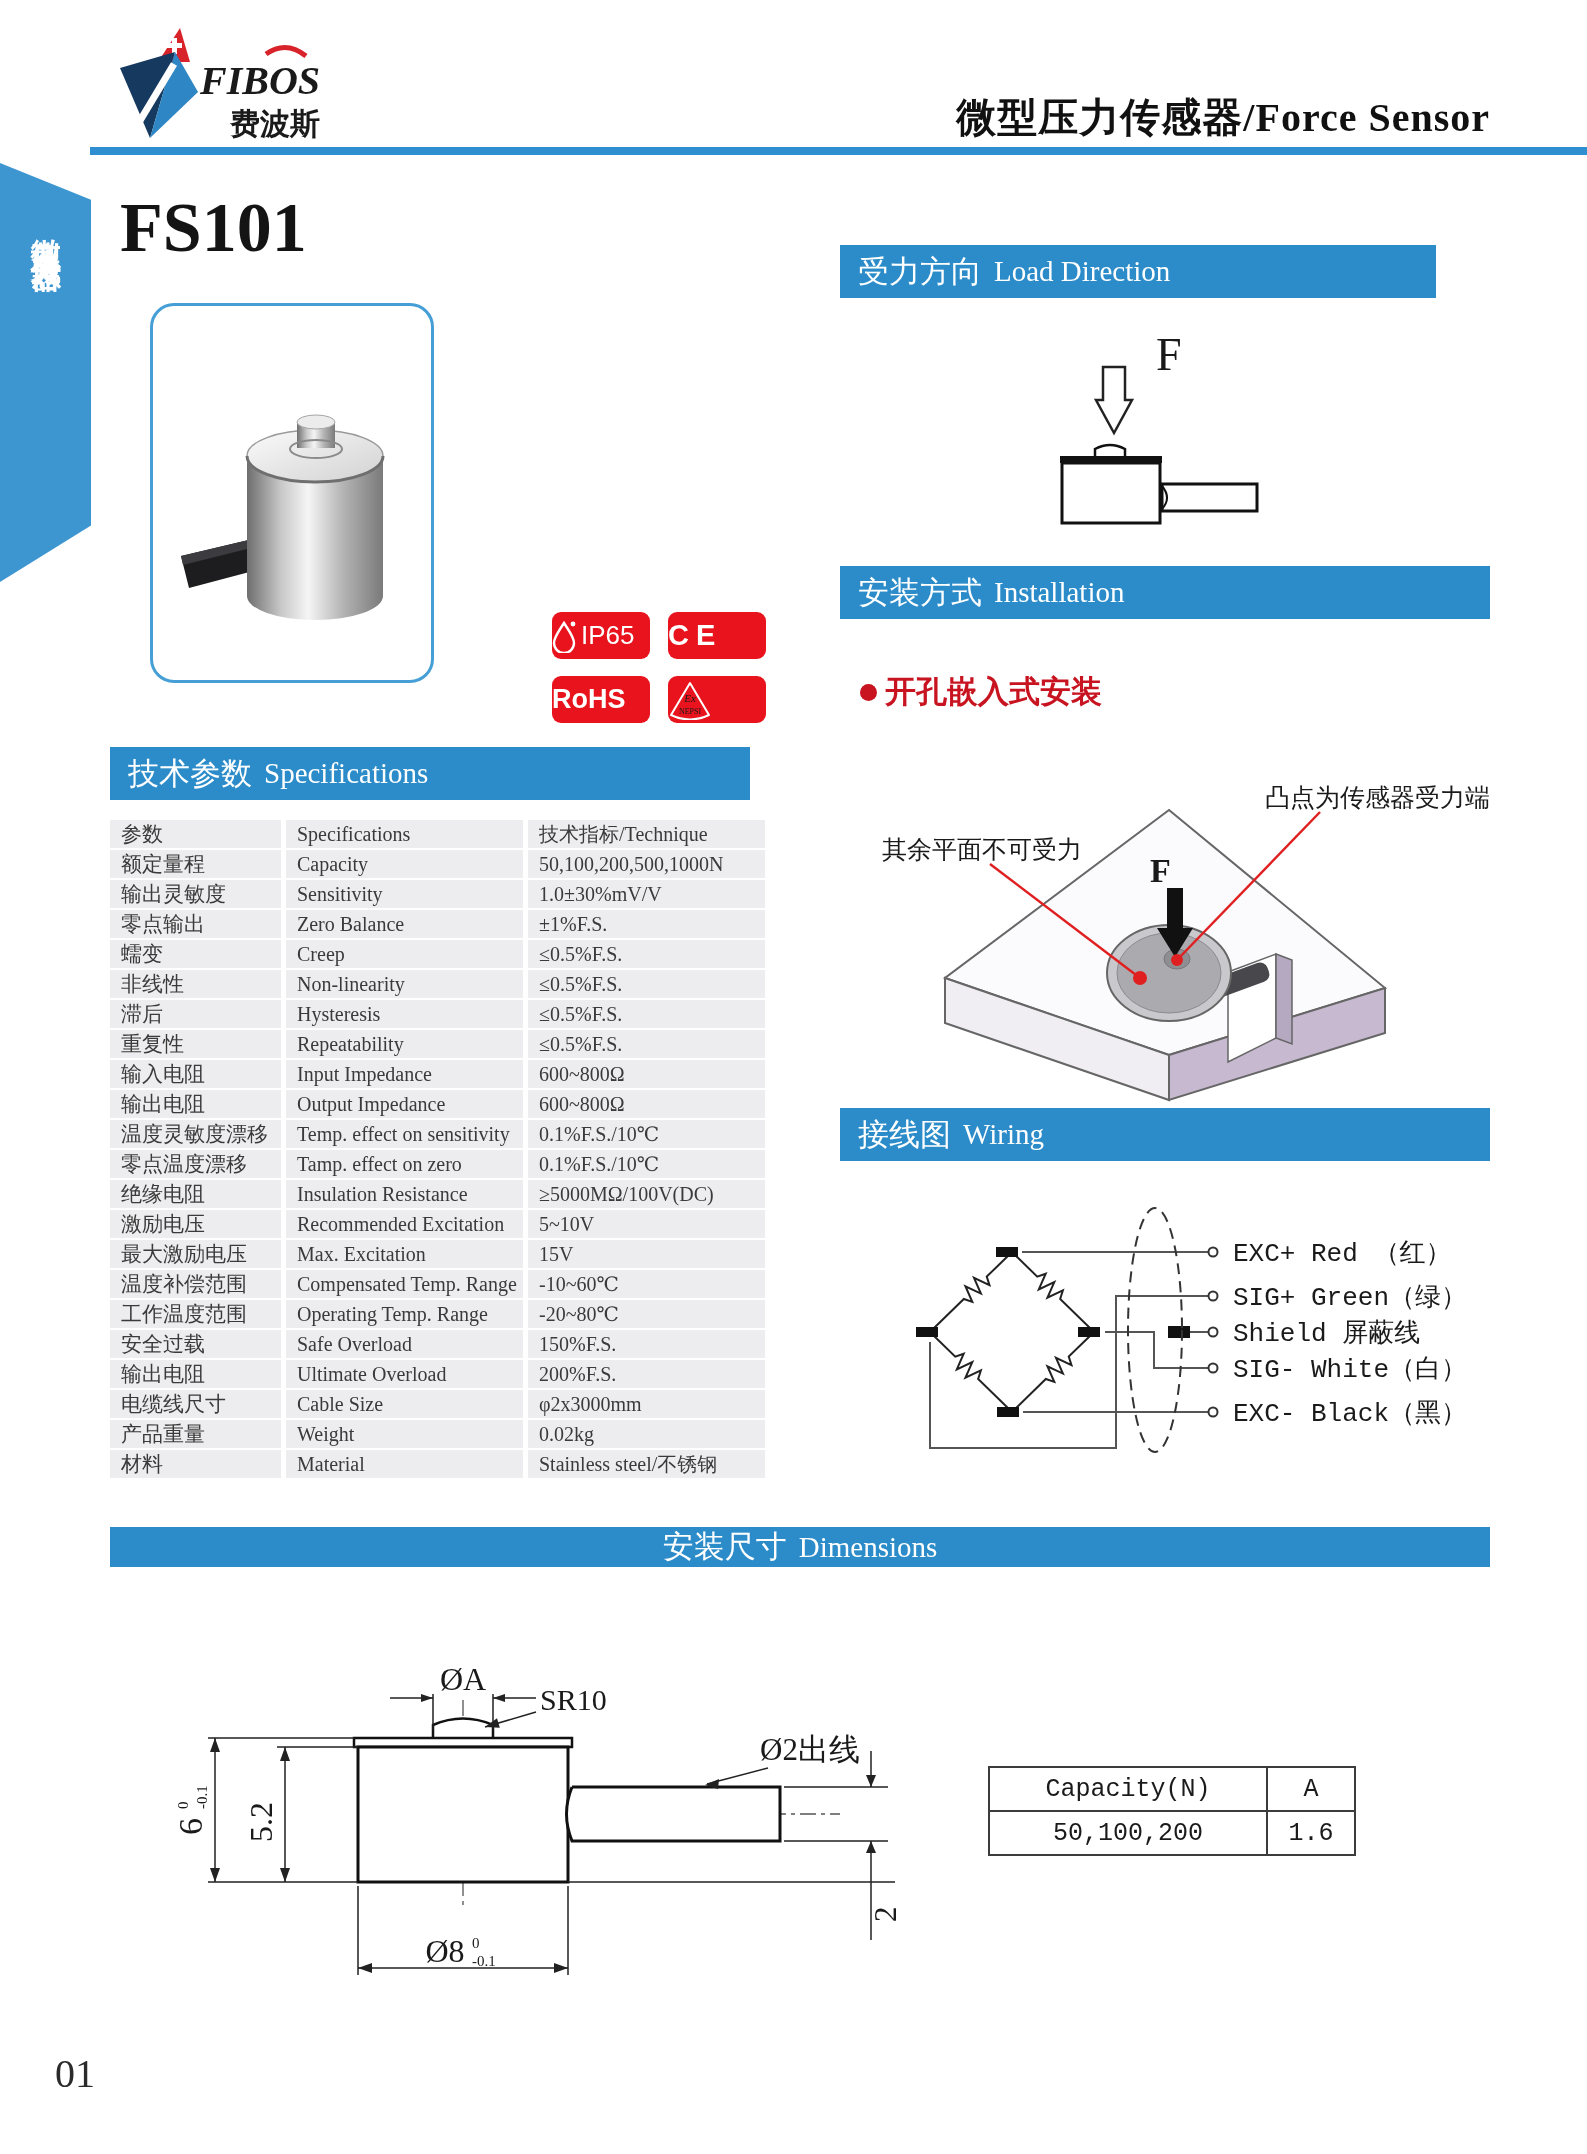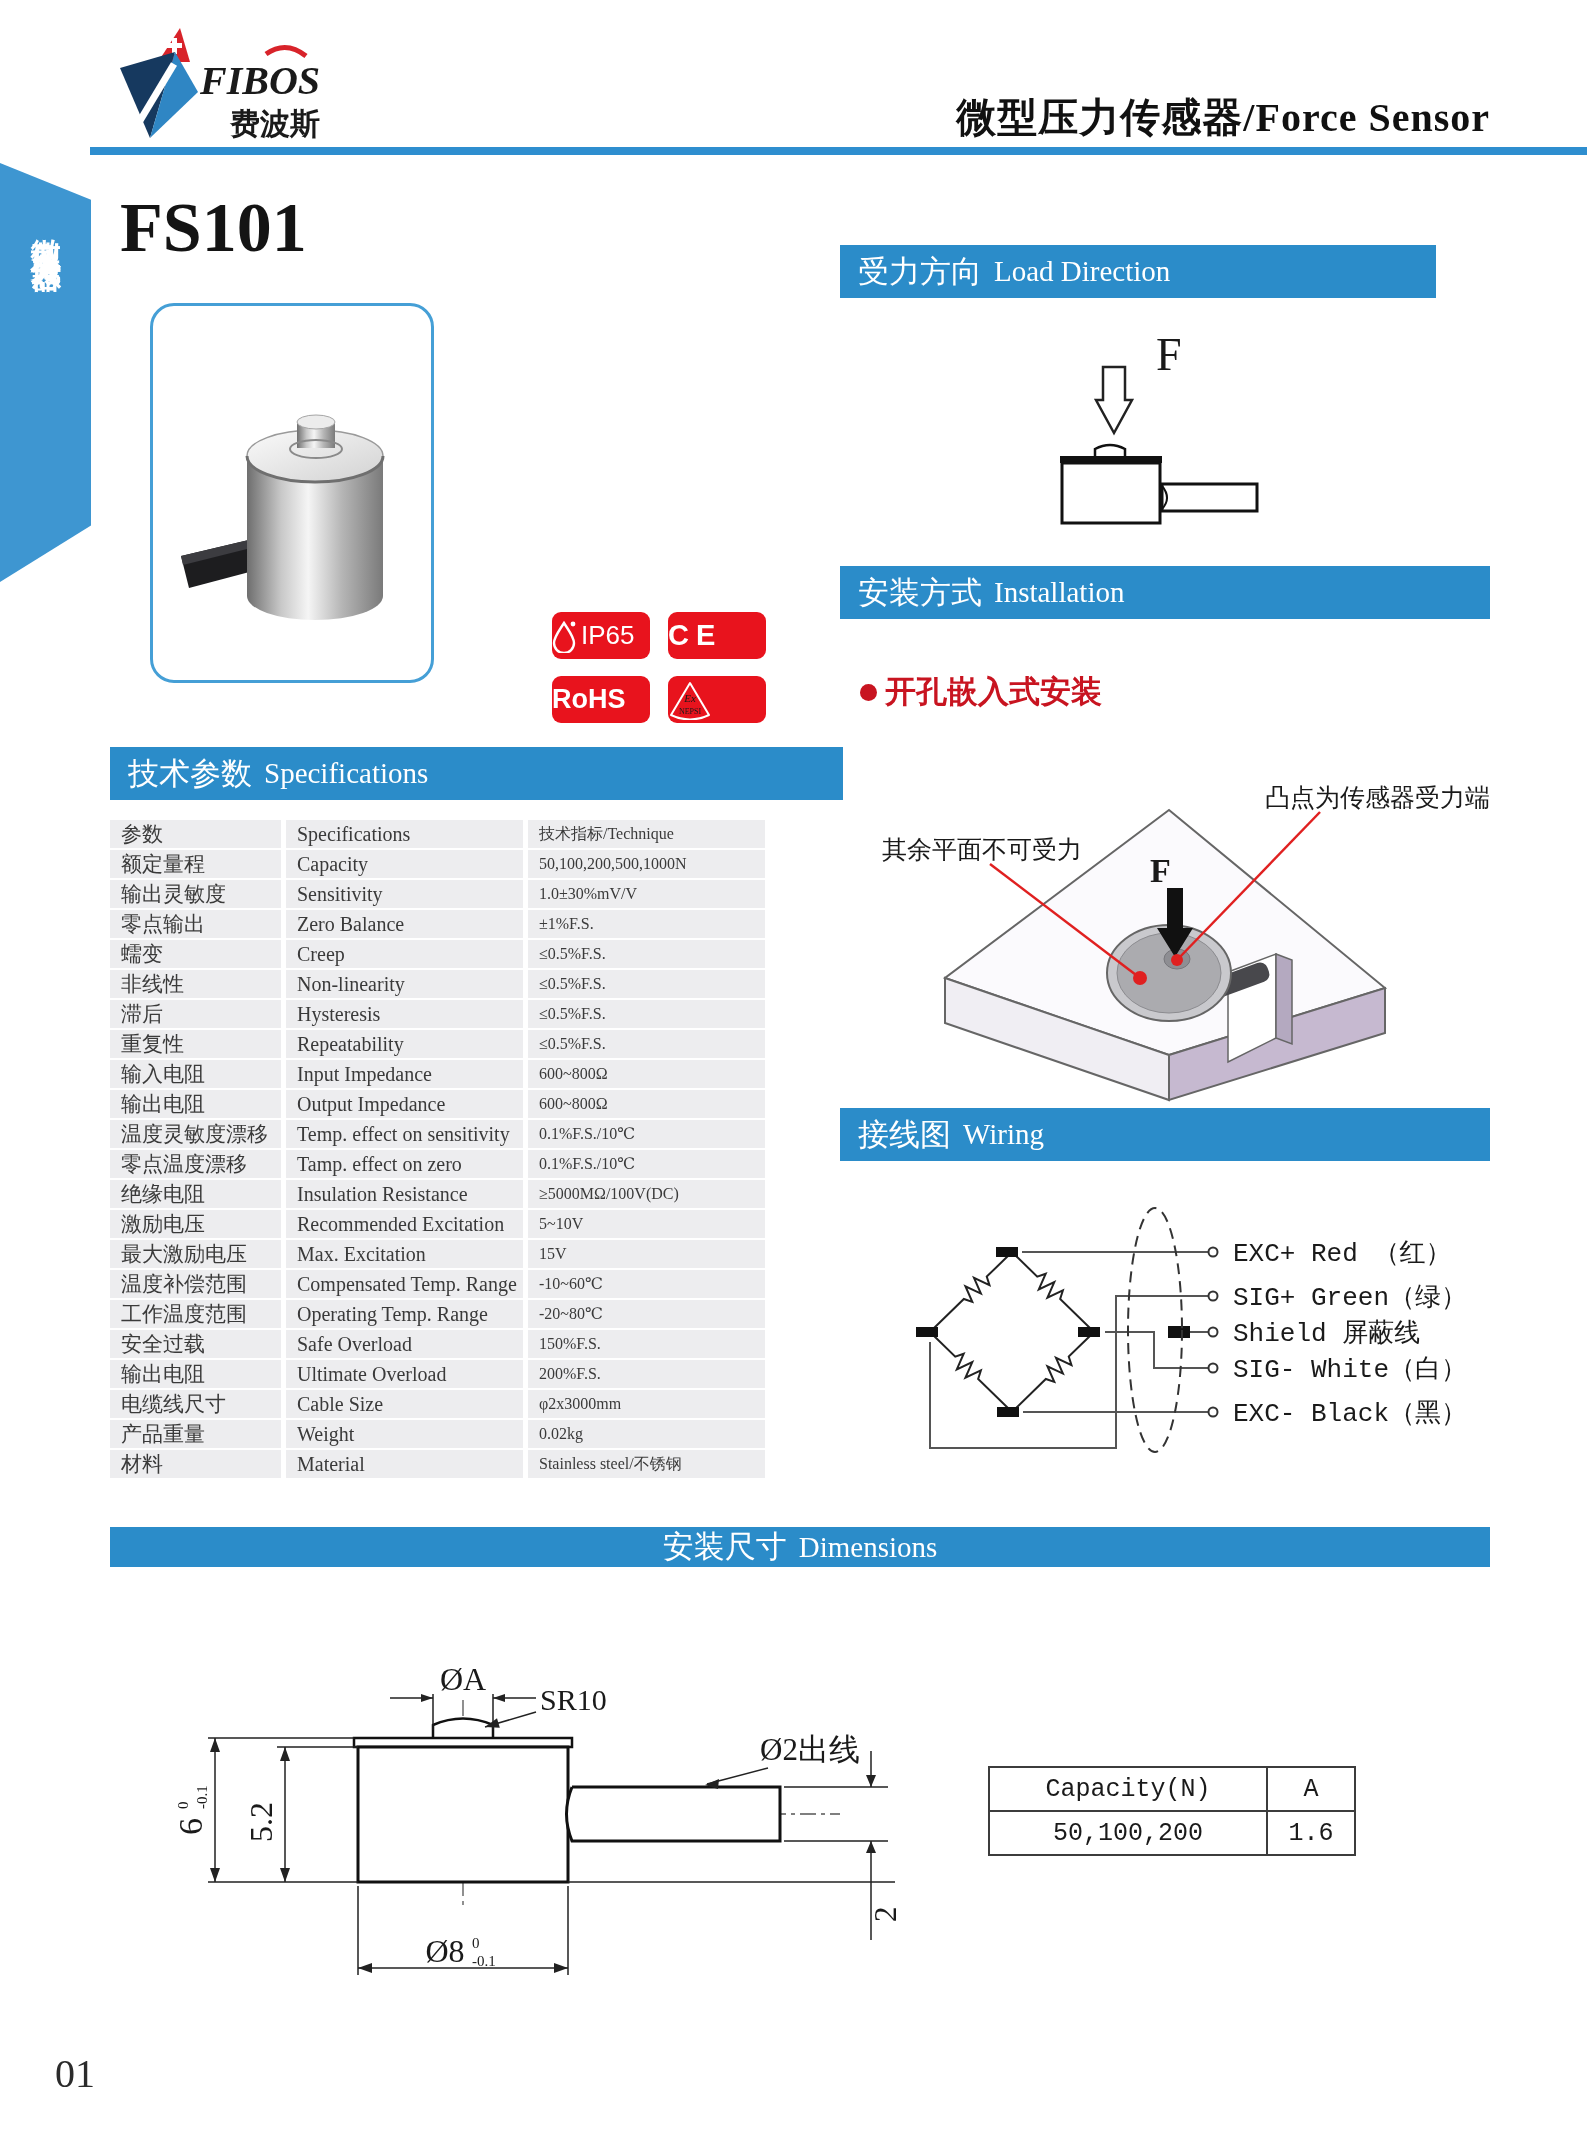--- a/index.html
+++ b/index.html
@@ -25,32 +25,32 @@
   
   .badges { position:absolute; left:552px; top:612px; display:grid; grid-template-columns:98px 98px; grid-auto-rows:47px; column-gap:18px; row-gap:17px; }
   .badge { background:#e8131d; border-radius:9px; color:#fff; display:flex; align-items:center; font-family:"Liberation Sans","DejaVu Sans",sans-serif; }
   .badge .ip-text { font-size:26px; margin-left:3px; }
   .badge .ce-text { font-size:29px; letter-spacing:7px; font-weight:600; }
   .badge .rohs-text { font-size:27px; font-weight:bold; }
   
   .bar { position:absolute; background:#2b8cc9; color:#fff; height:53px; display:flex; align-items:center; padding-left:18px; }
   .bar .cn { font-size:31px; }
   .bar .en { font-size:29px; margin-left:12px; }
-  .bar-specs { left:110px; top:747px; width:733px; }
+  .bar-specs { left:110px; top:747px; width:640px; }
   .bar-load  { left:840px; top:245px; width:596px;align-items:center; }
   .bar-inst  { left:840px; top:566px; width:650px;align-items:center; }
   .bar-wire  { left:840px; top:1108px; width:650px; }
   .bar-dims  { left:110px; top:1527px; width:1380px; height:40px; justify-content:center; padding-left:0; }
   
   .spec-table { position:absolute; left:110px; top:820px; width:655px; }
   .spec-row { display:flex; }
   .cell { background:#ededef; border-bottom:2px solid #fff; height:30px; line-height:28px; padding-left:11px; color:#3a3a3a; overflow:hidden; white-space:nowrap; }
   .c1 { width:171px; font-size:21px; }
   .c2 { width:242px; border-left:5px solid #fff; font-size:20px; }
-  .c3 { width:242px; border-left:5px solid #fff; font-size:16px; }
+  .c3 { width:242px; border-left:5px solid #fff; font-size:20px; }
   
   .inst-bullet { position:absolute; left:860px; top:671px; display:flex; align-items:center; z-index:2; }
   .inst-bullet .dot { width:17px; height:17px; border-radius:50%; background:#c81420; margin-right:8px; }
   .inst-bullet .txt { font-size:31px; font-weight:bold; color:#c81420; }
   
   .svg-abs { position:absolute; }
   
   .cap-table { position:absolute; left:988px; top:1766px; width:368px; border-collapse:collapse; font-family:"Liberation Mono","DejaVu Sans Mono",monospace; font-size:25px; color:#1a1a1a; }
   .cap-table td { border:2px solid #3c3c3c; height:44px; text-align:center; }
   .cap-col-a { width:88px; }

